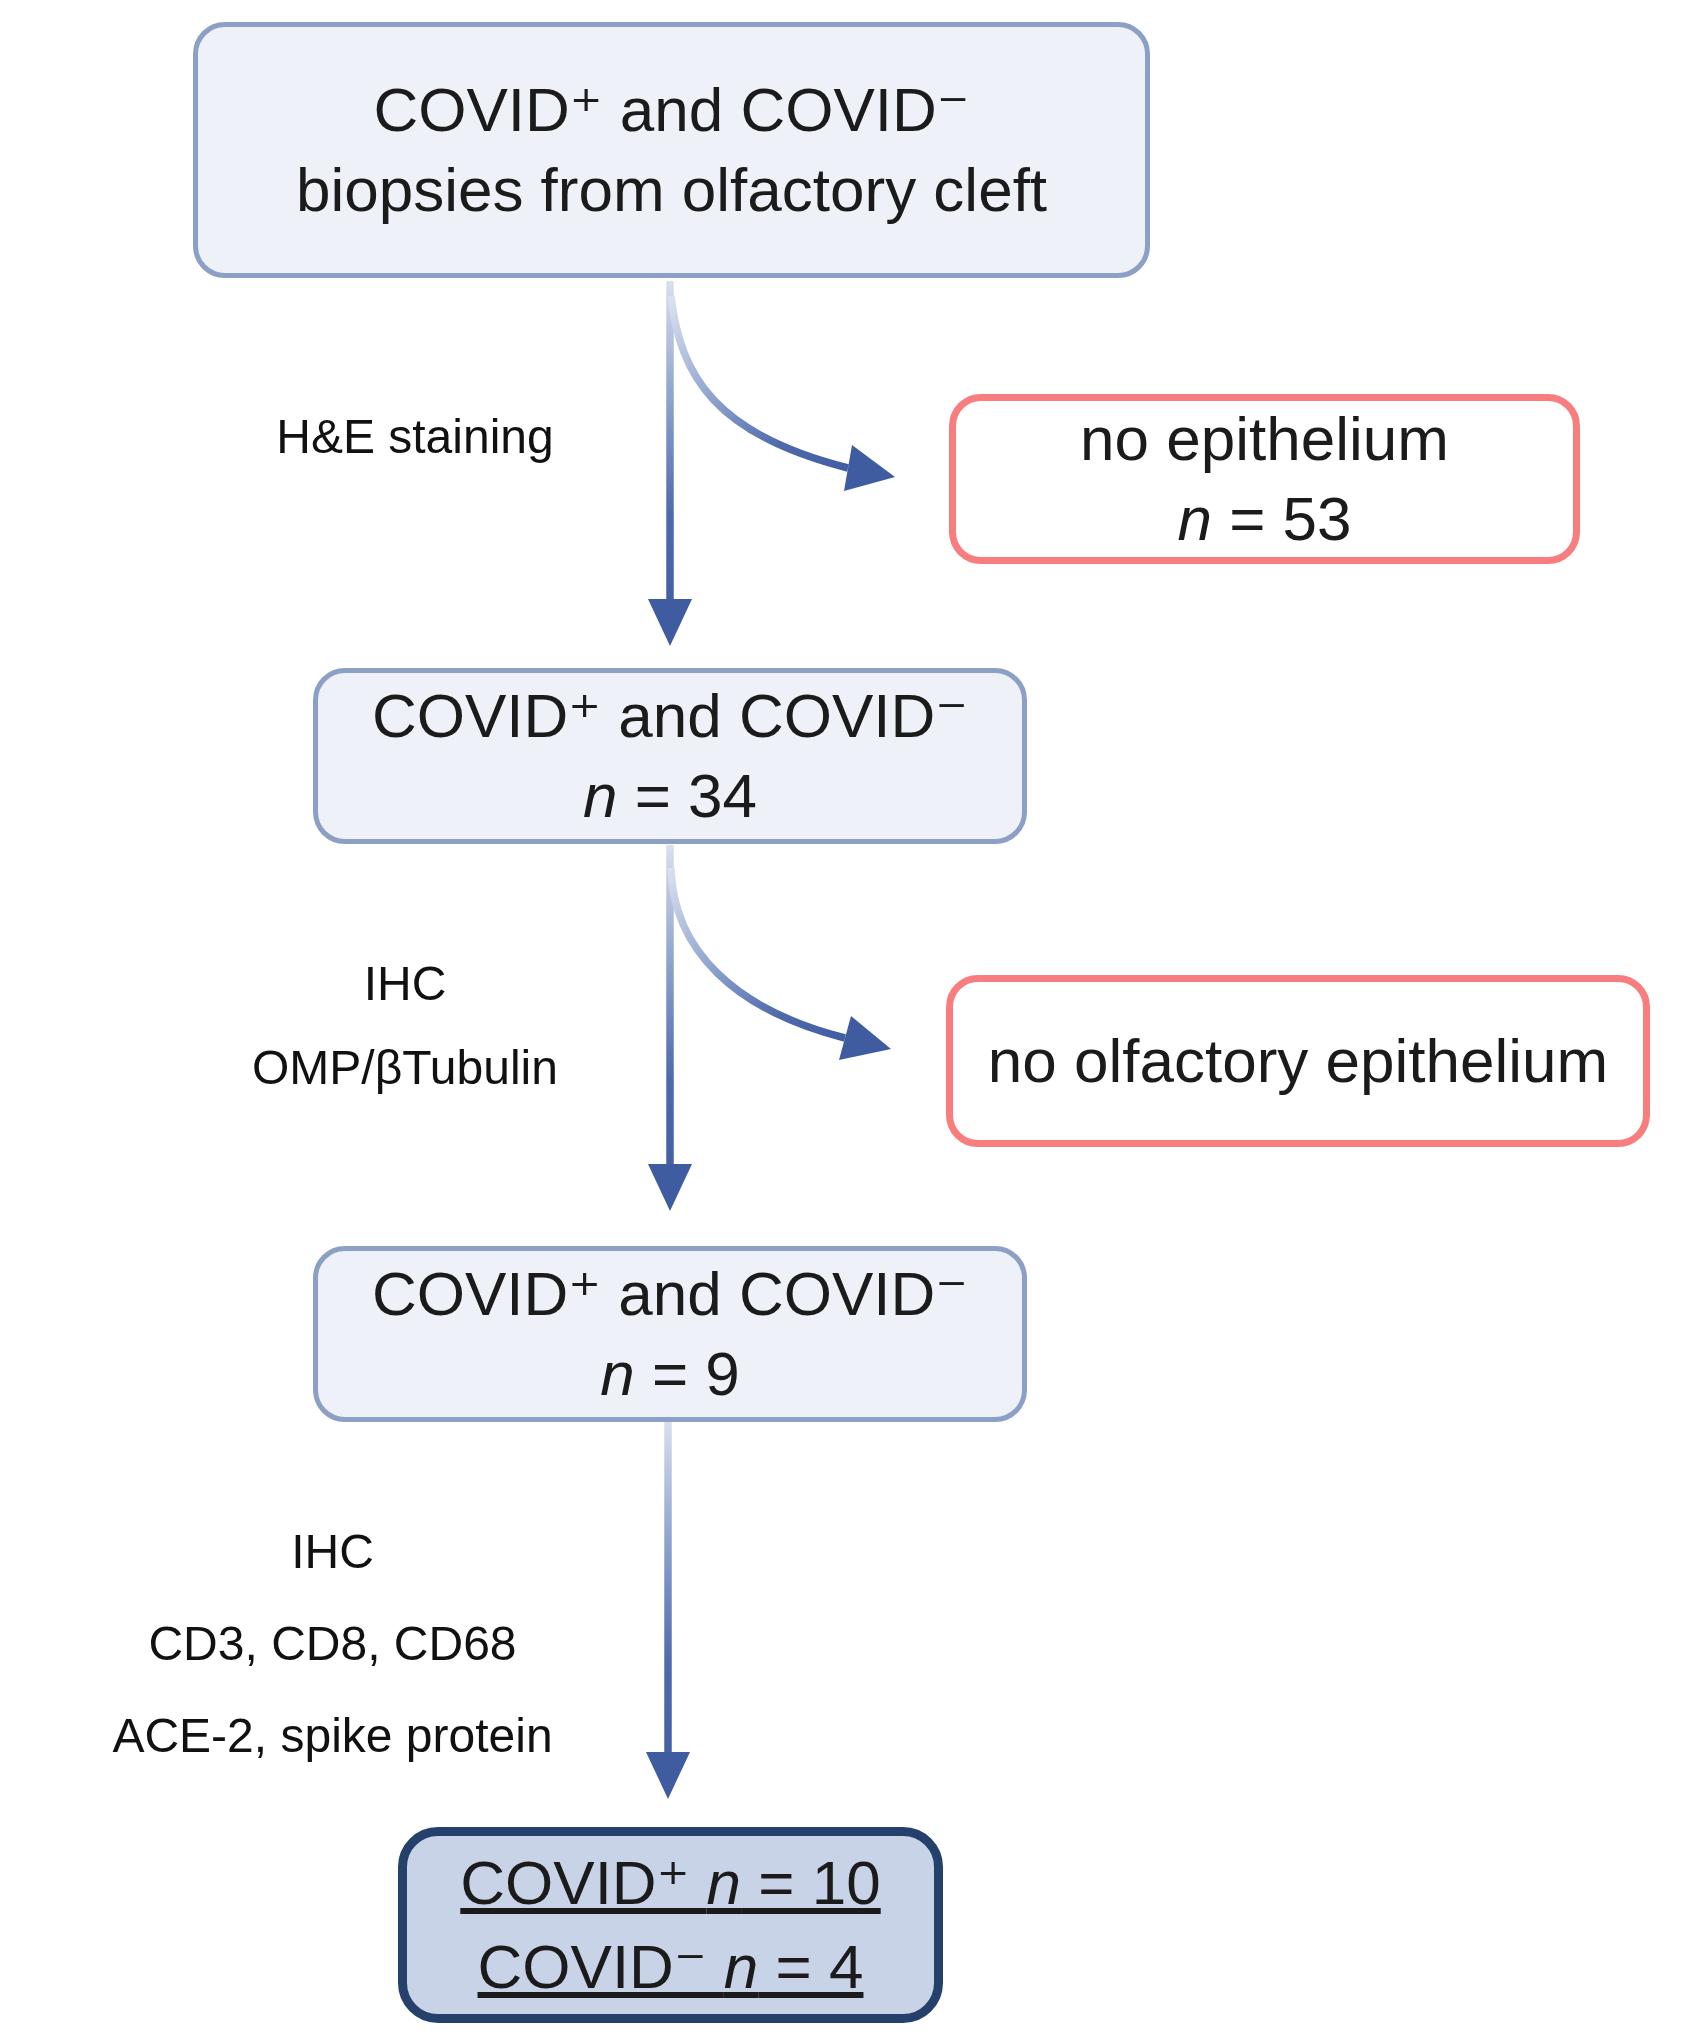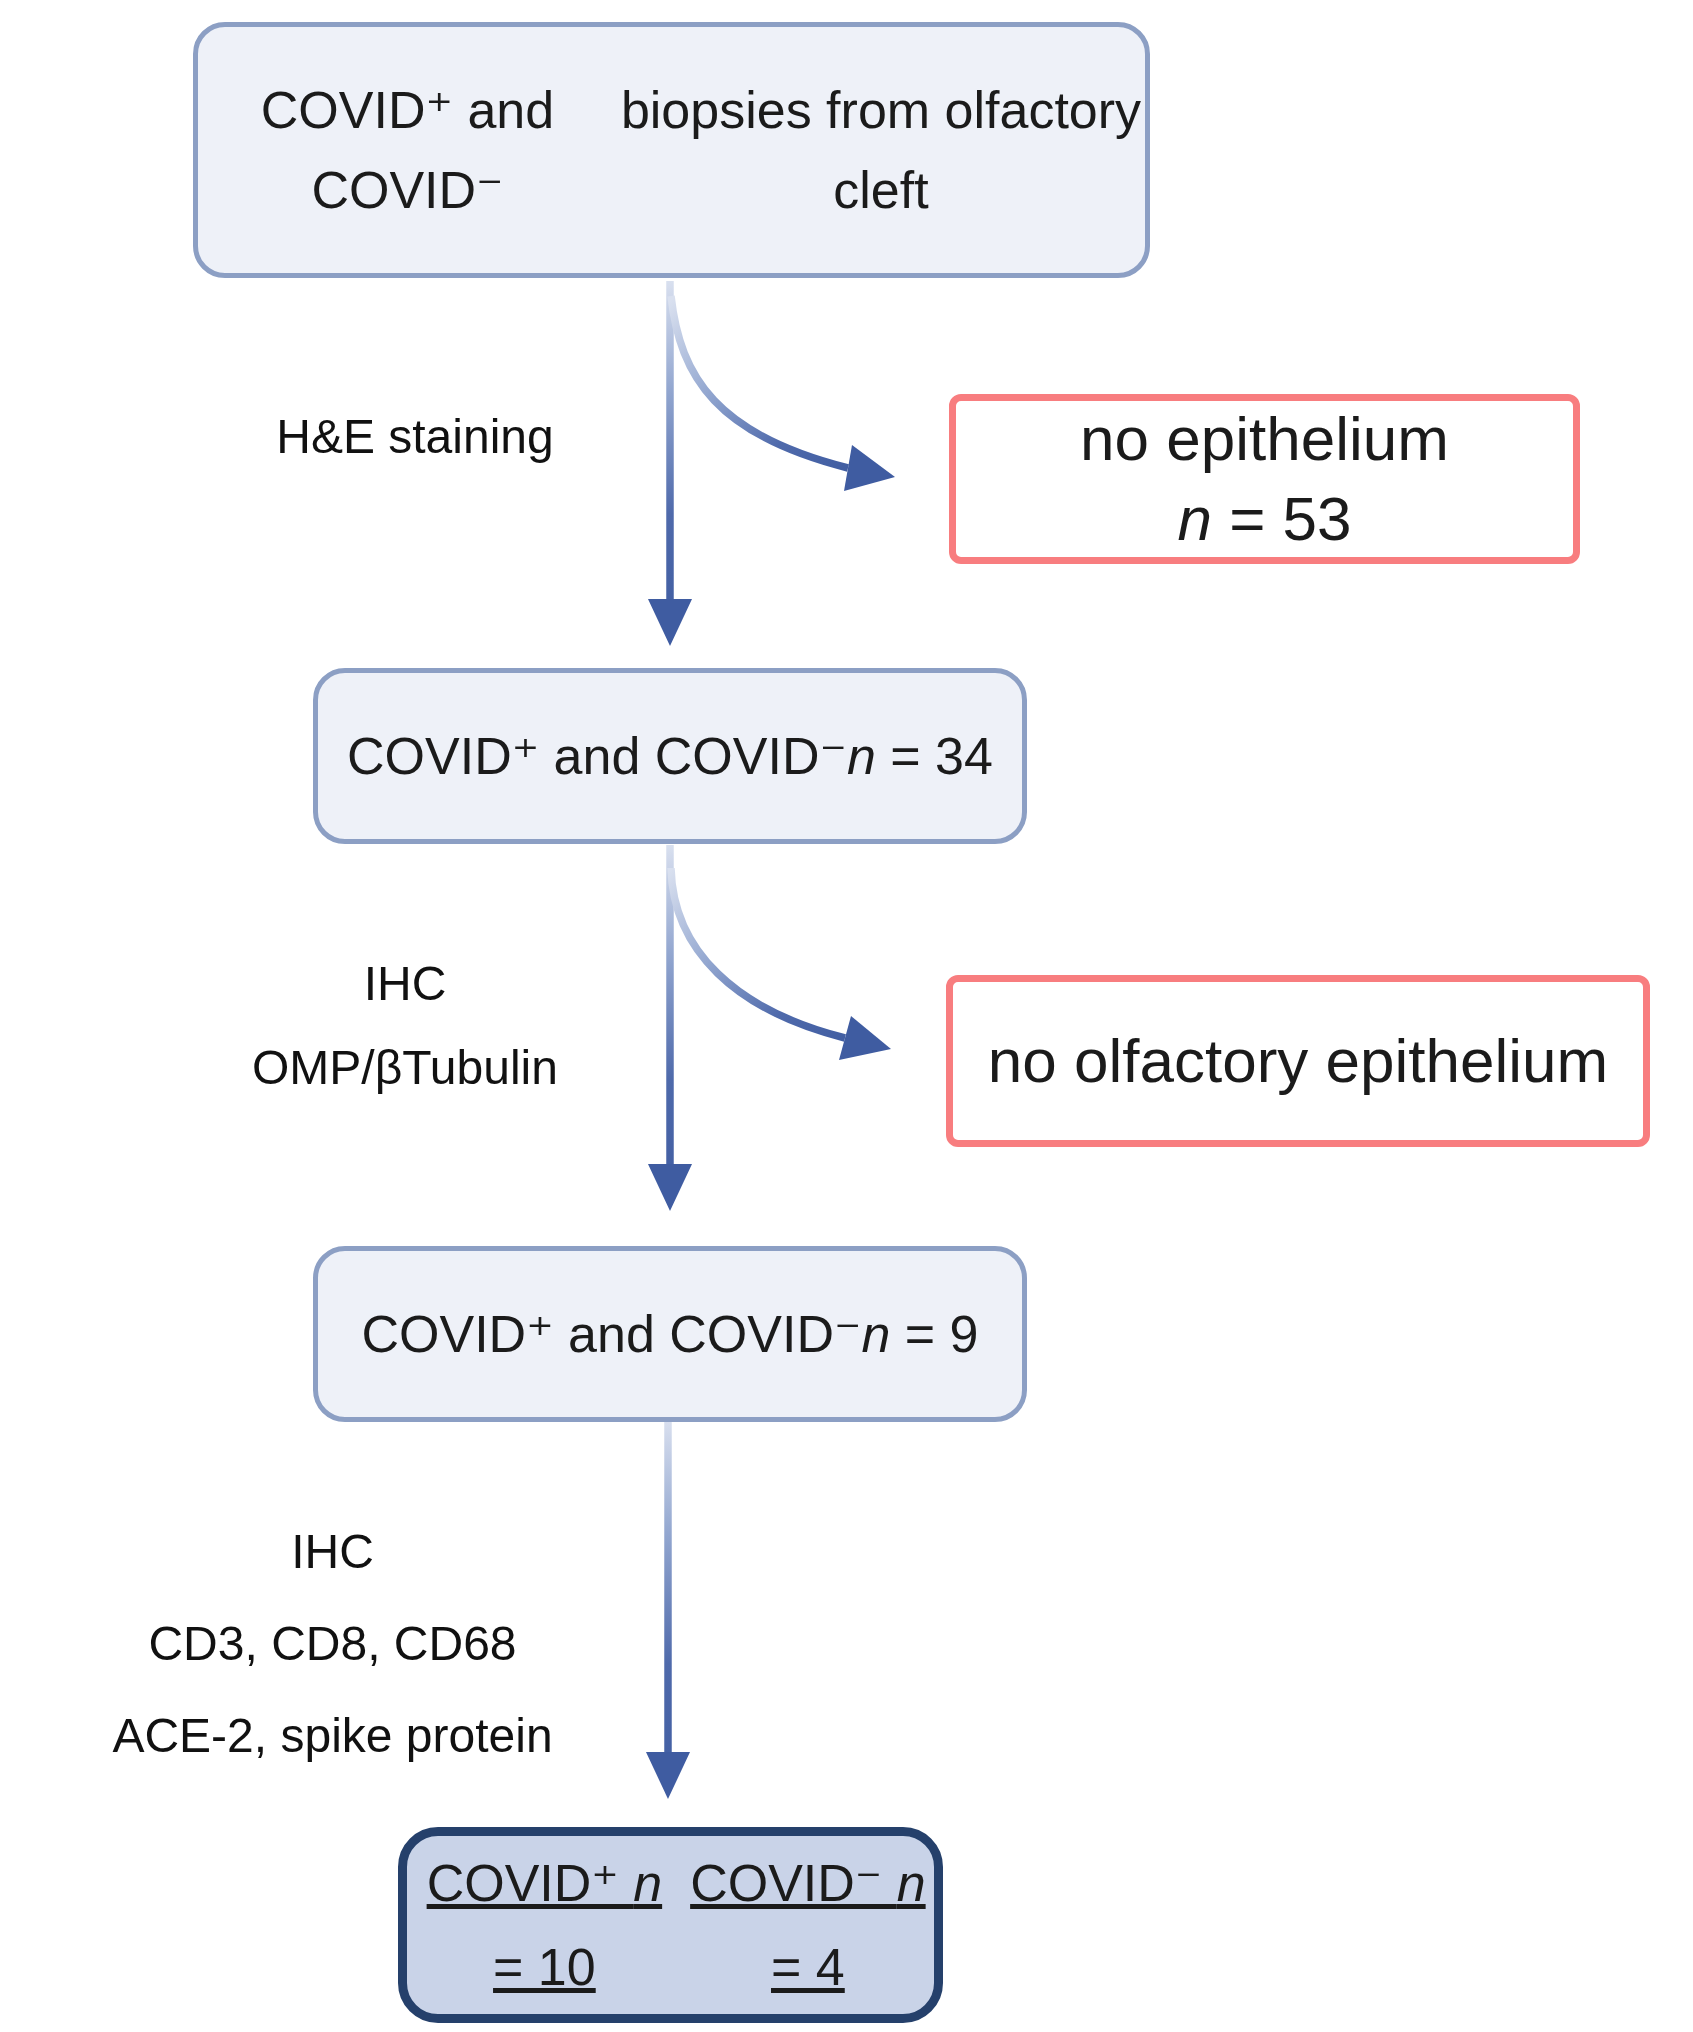--- a/index.html
+++ b/index.html
@@ -10,31 +10,31 @@
     font-family:"Liberation Sans","DejaVu Sans",sans-serif;
     color:#1b1b1b;
     overflow:hidden;
   }
   .node{
     position:absolute;
     box-sizing:border-box;
     background:#eef1f8;
     border:5px solid #8c9fc4;
     border-radius:32px;
-    display:flex;flex-direction:row;
+    display:flex;flex-direction:column;
     justify-content:center;align-items:center;
     text-align:center;
-    font-size:52px;line-height:80px;
+    font-size:62px;line-height:80px;
   }
   .excl{
     position:absolute;
     box-sizing:border-box;
     background:#ffffff;
     border:7px solid #f87d7f;
-    border-radius:12px;
+    border-radius:32px;
     display:flex;flex-direction:column;
     justify-content:center;align-items:center;
     text-align:center;
     font-size:62px;line-height:80px;
   }
   .final{
     background:#c9d3e8;
     border:9px solid #25406b;
     border-radius:40px;
     text-decoration:underline;

